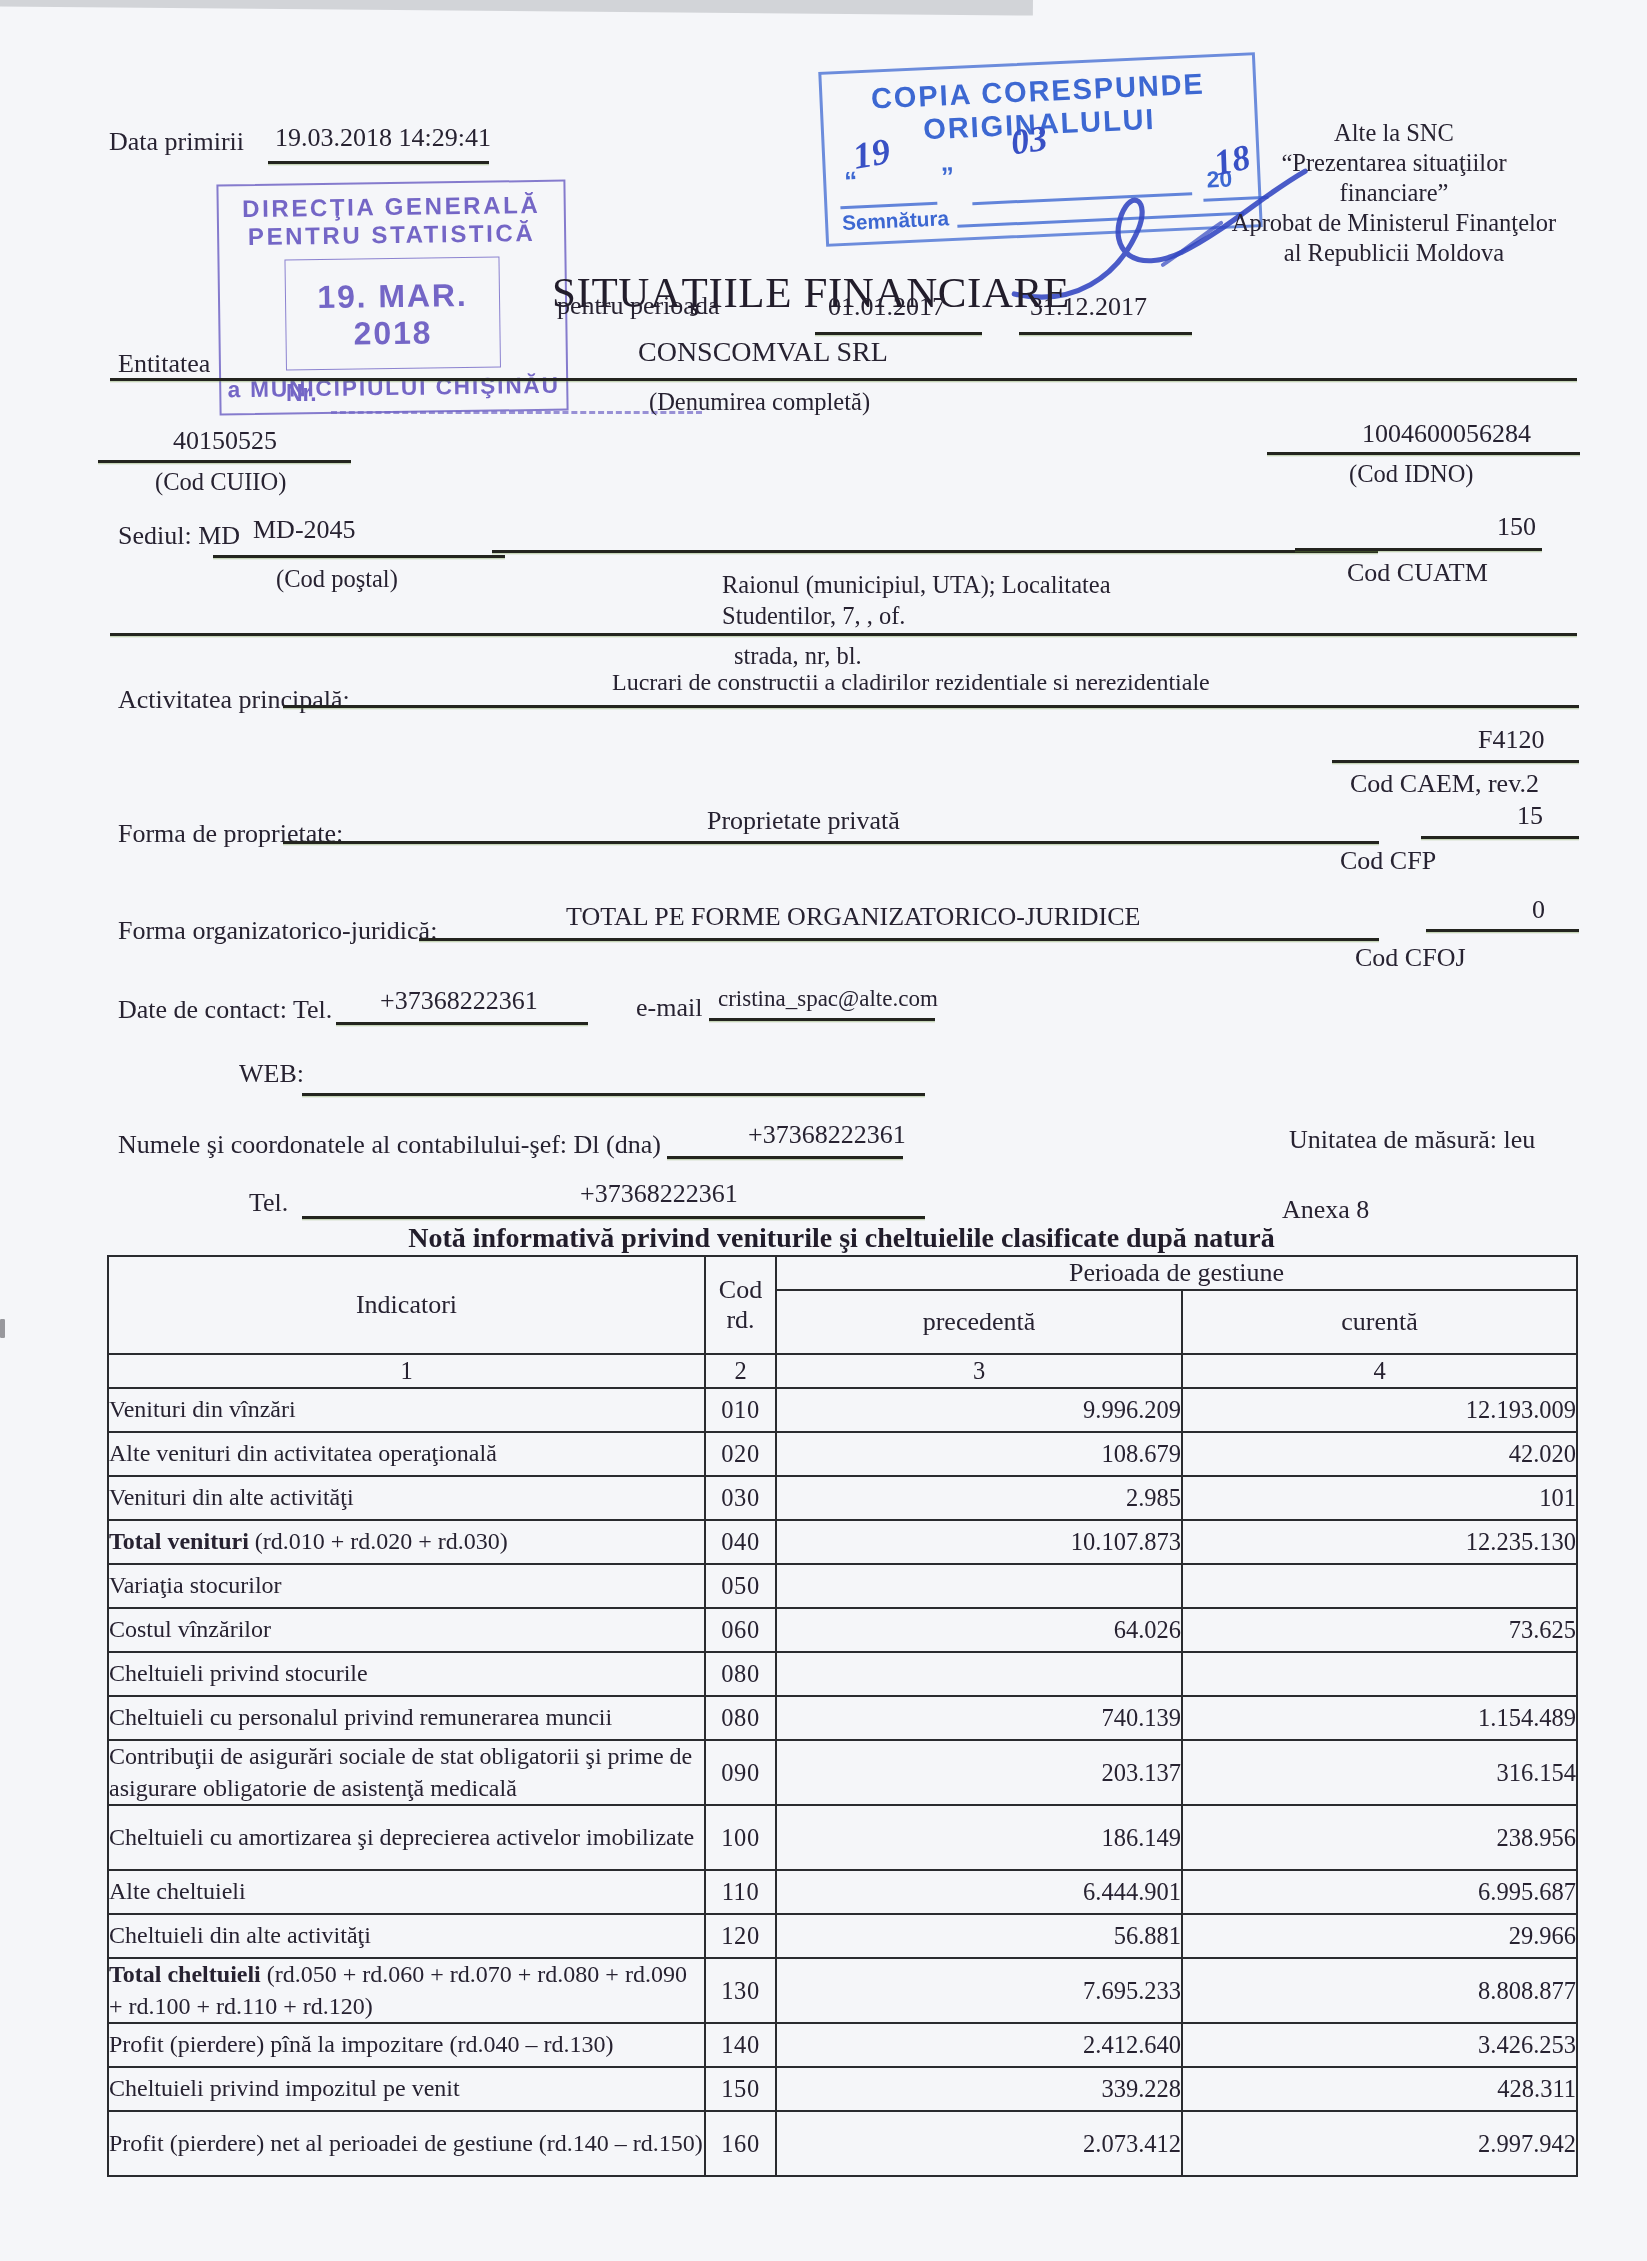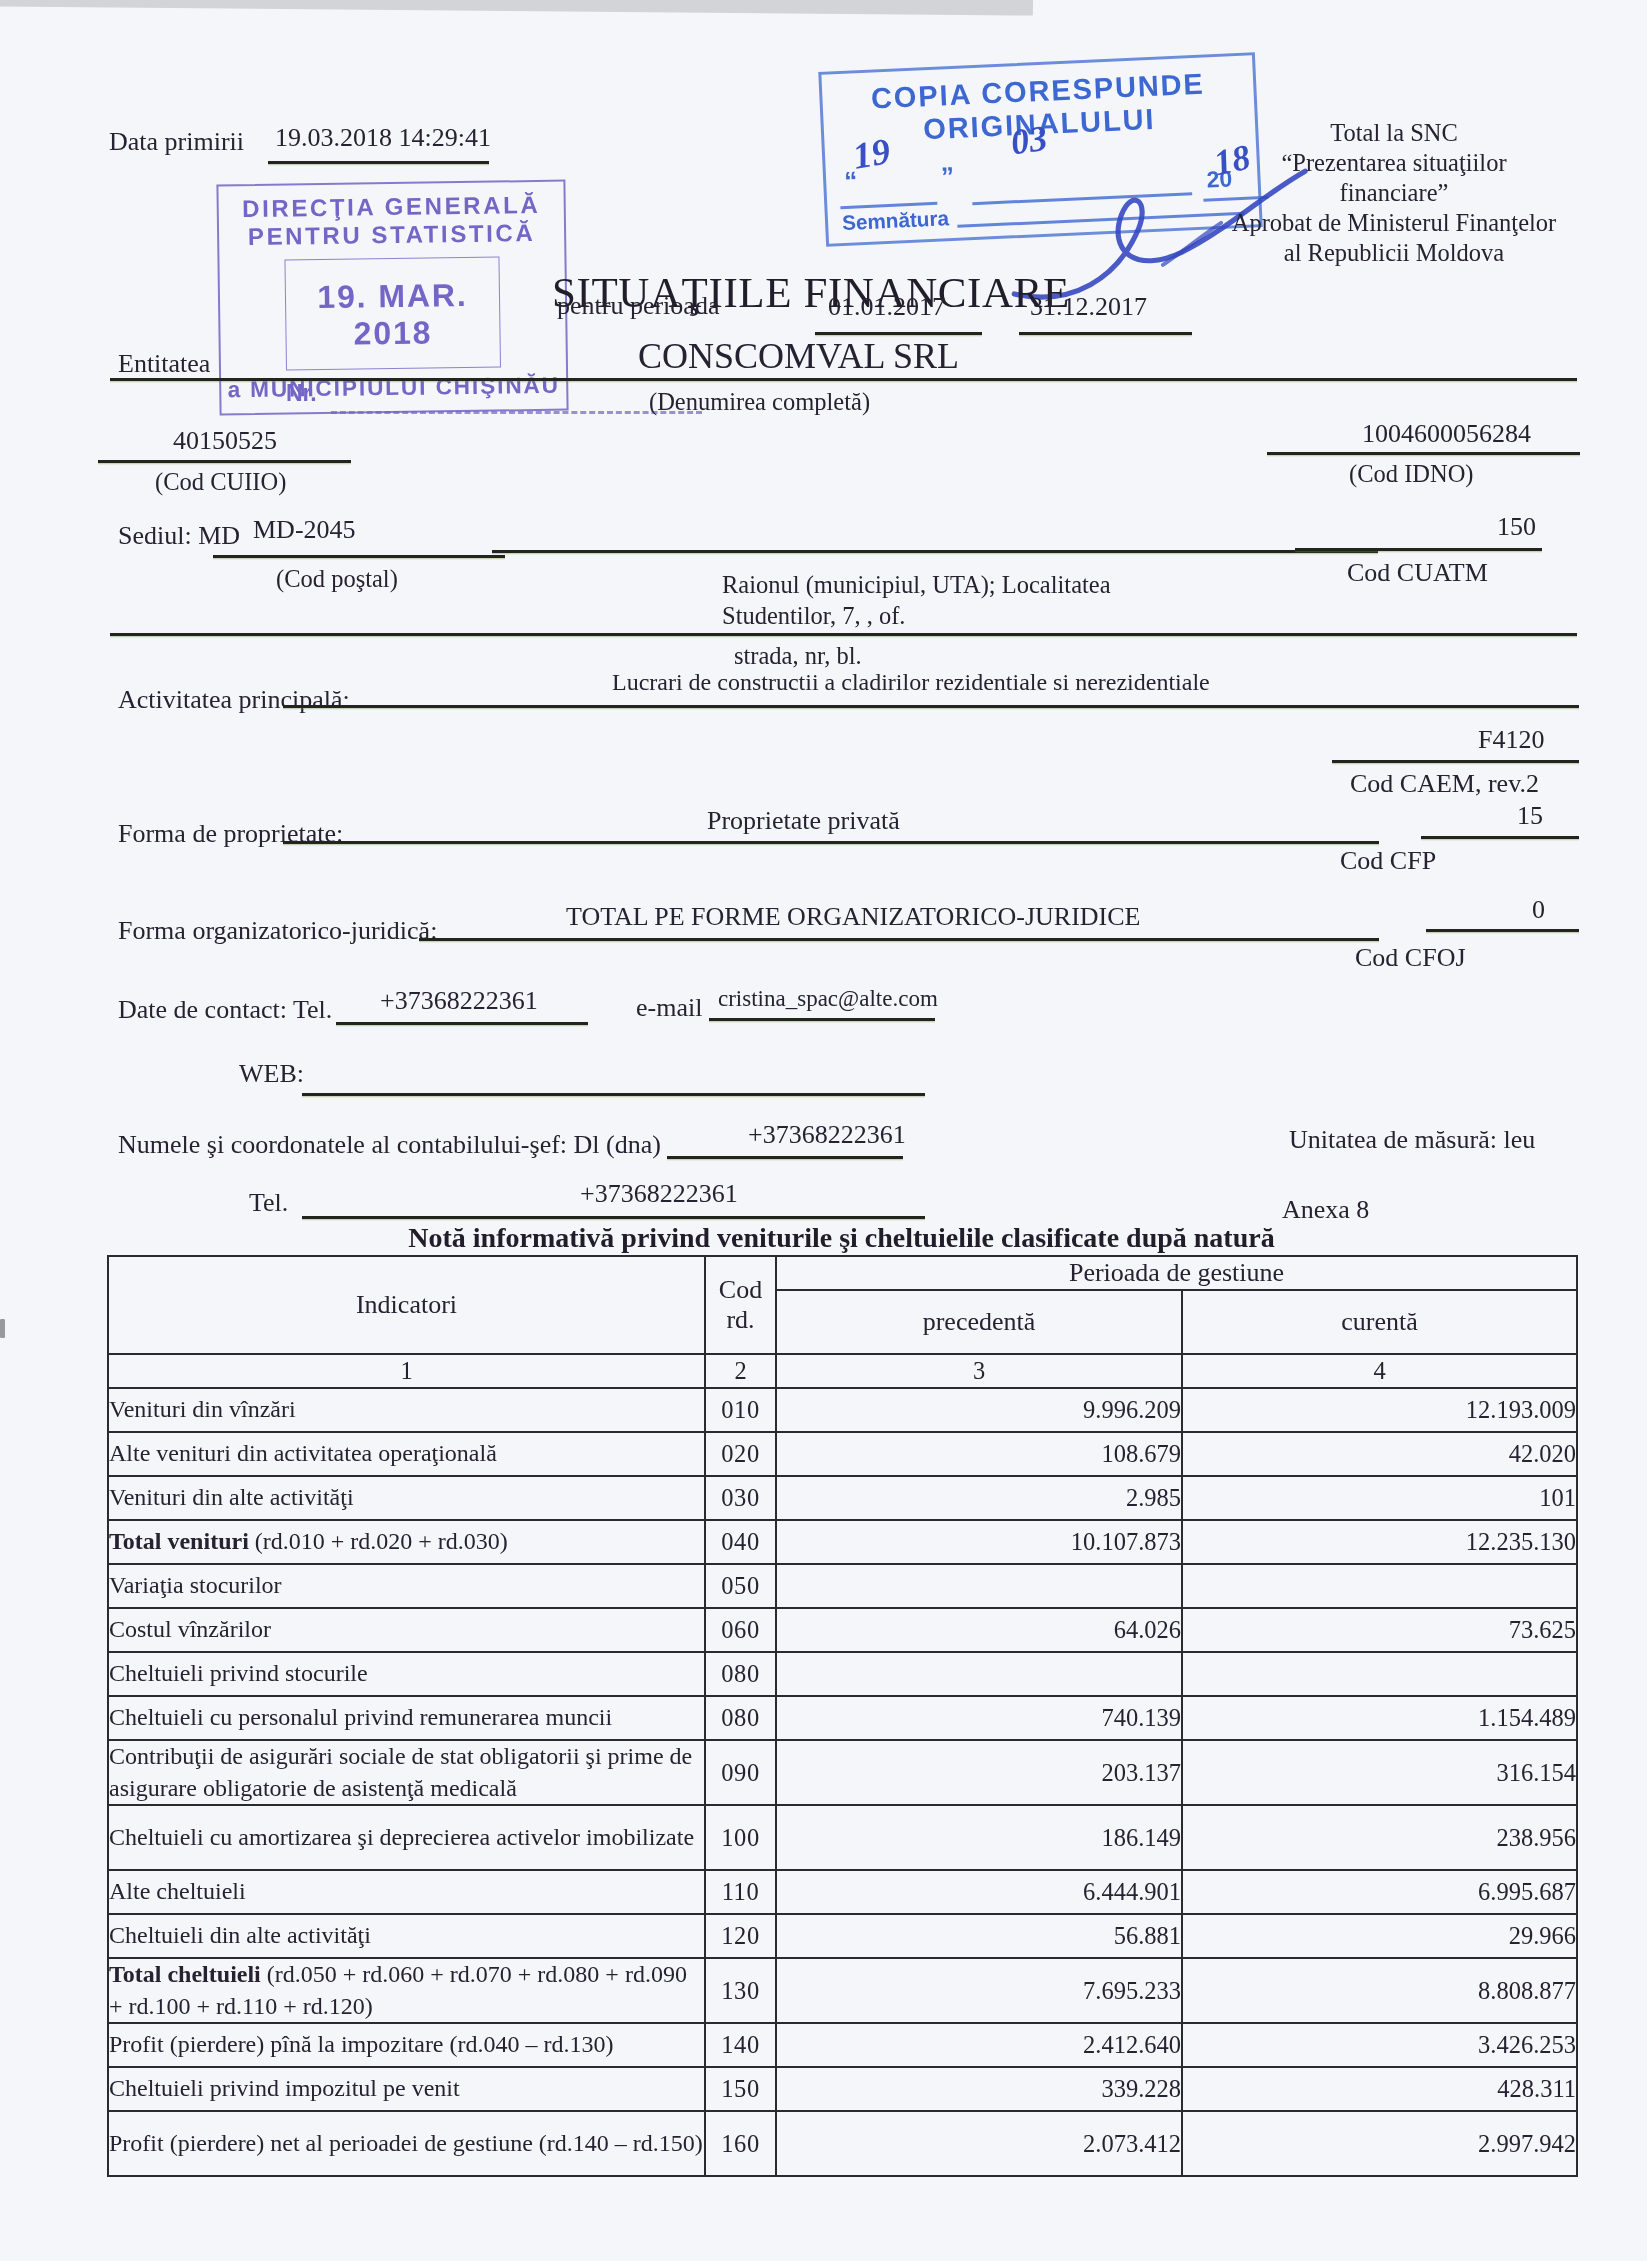--- a/index.html
+++ b/index.html
@@ -90,36 +90,36 @@
   </div>
   <div class="hand" style="left:853px;top:132px;font-size:37px;transform:rotate(-10deg);">19</div>
   <div class="hand" style="left:1011px;top:119px;font-size:36px;transform:rotate(-8deg);">03</div>
   <div class="hand" style="left:1214px;top:139px;font-size:36px;transform:rotate(-12deg);">18</div>
   <svg class="sig" viewBox="0 0 560 280">
     <path d="M 70,215 C 160,235 230,190 262,115 C 280,70 252,52 236,92 C 215,148 258,185 330,150 C 400,115 455,62 520,25" fill="none" stroke="#3246c0" stroke-width="8" stroke-linecap="round" opacity="0.88"></path>
     <path d="M 300,170 C 330,150 360,125 390,105" fill="none" stroke="#3246c0" stroke-width="6" stroke-linecap="round" opacity="0.7"></path>
   </svg>
 
   <div class="hdr-right">
-    <div>Total la SNC</div>
+    <div>Alte la SNC</div>
     <div>“Prezentarea situaţiilor</div>
     <div>financiare”</div>
     <div>Aprobat de Ministerul Finanţelor</div>
     <div>al Republicii Moldova</div>
   </div>
 
   <div class="title" style="left:552px;top:227px;">SITUAŢIILE FINANCIARE</div>
   <div class="t" style="left:557px;top:291px;">pentru perioada</div>
   <div class="t" style="left:828px;top:292px;">01.01.2017</div>
   <div class="rule thin" style="left:815px;top:332px;width:167px;"></div>
   <div class="t" style="left:1030px;top:292px;">31.12.2017</div>
   <div class="rule thin" style="left:1019px;top:332px;width:173px;"></div>
 
   <div class="t" style="left:118px;top:349px;">Entitatea</div>
-  <div class="t" style="left:638px;top:336px;font-size:36px;">CONSCOMVAL SRL</div>
+  <div class="t" style="left:638px;top:336px;font-size:28px;">CONSCOMVAL SRL</div>
   <div class="rule" style="left:110px;top:378px;width:1467px;"></div>
   <div class="t small" style="left:649px;top:388px;">(Denumirea completă)</div>
 
   <div class="t" style="left:173px;top:426px;">40150525</div>
   <div class="rule" style="left:98px;top:460px;width:253px;"></div>
   <div class="t small" style="left:155px;top:468px;">(Cod CUIIO)</div>
 
   <div class="t" style="left:1362px;top:419px;">1004600056284</div>
   <div class="rule" style="left:1267px;top:452px;width:313px;"></div>
   <div class="t small" style="left:1349px;top:460px;">(Cod IDNO)</div>

